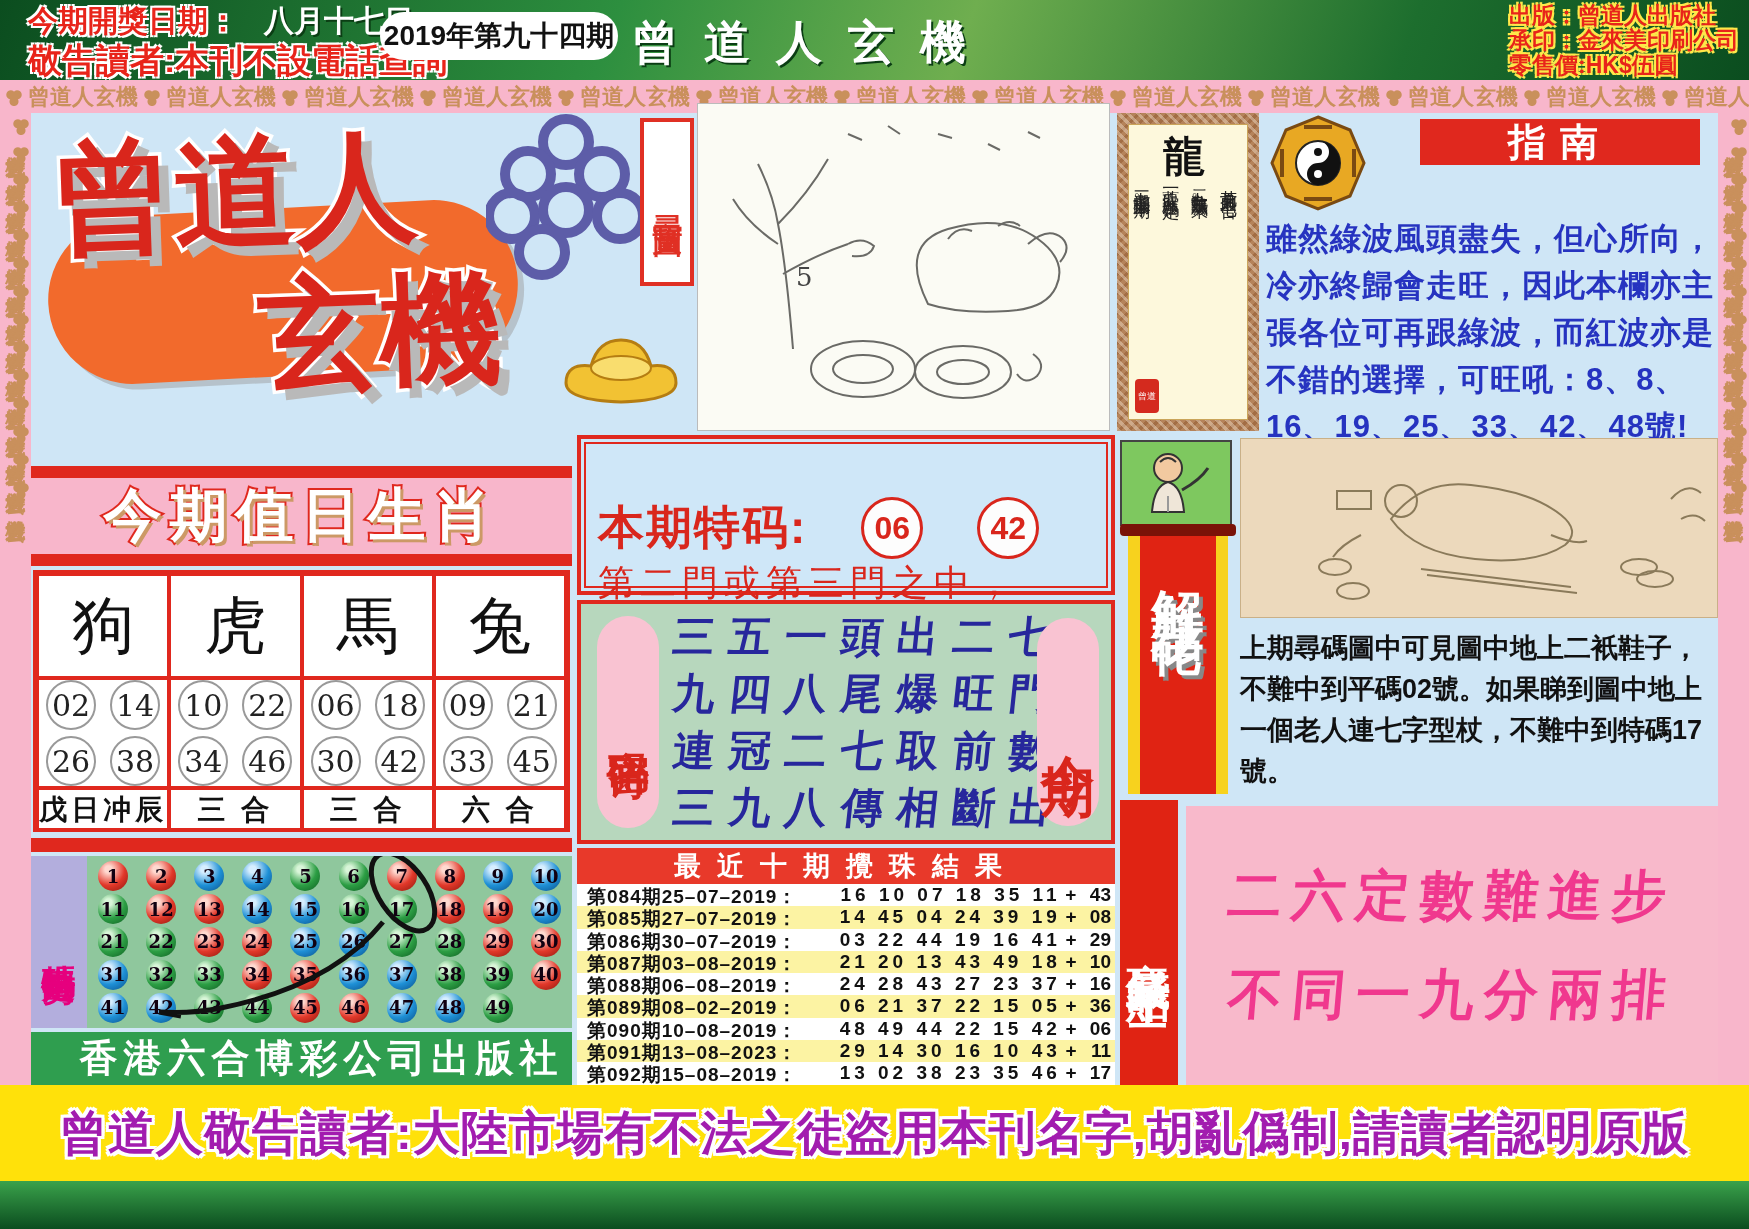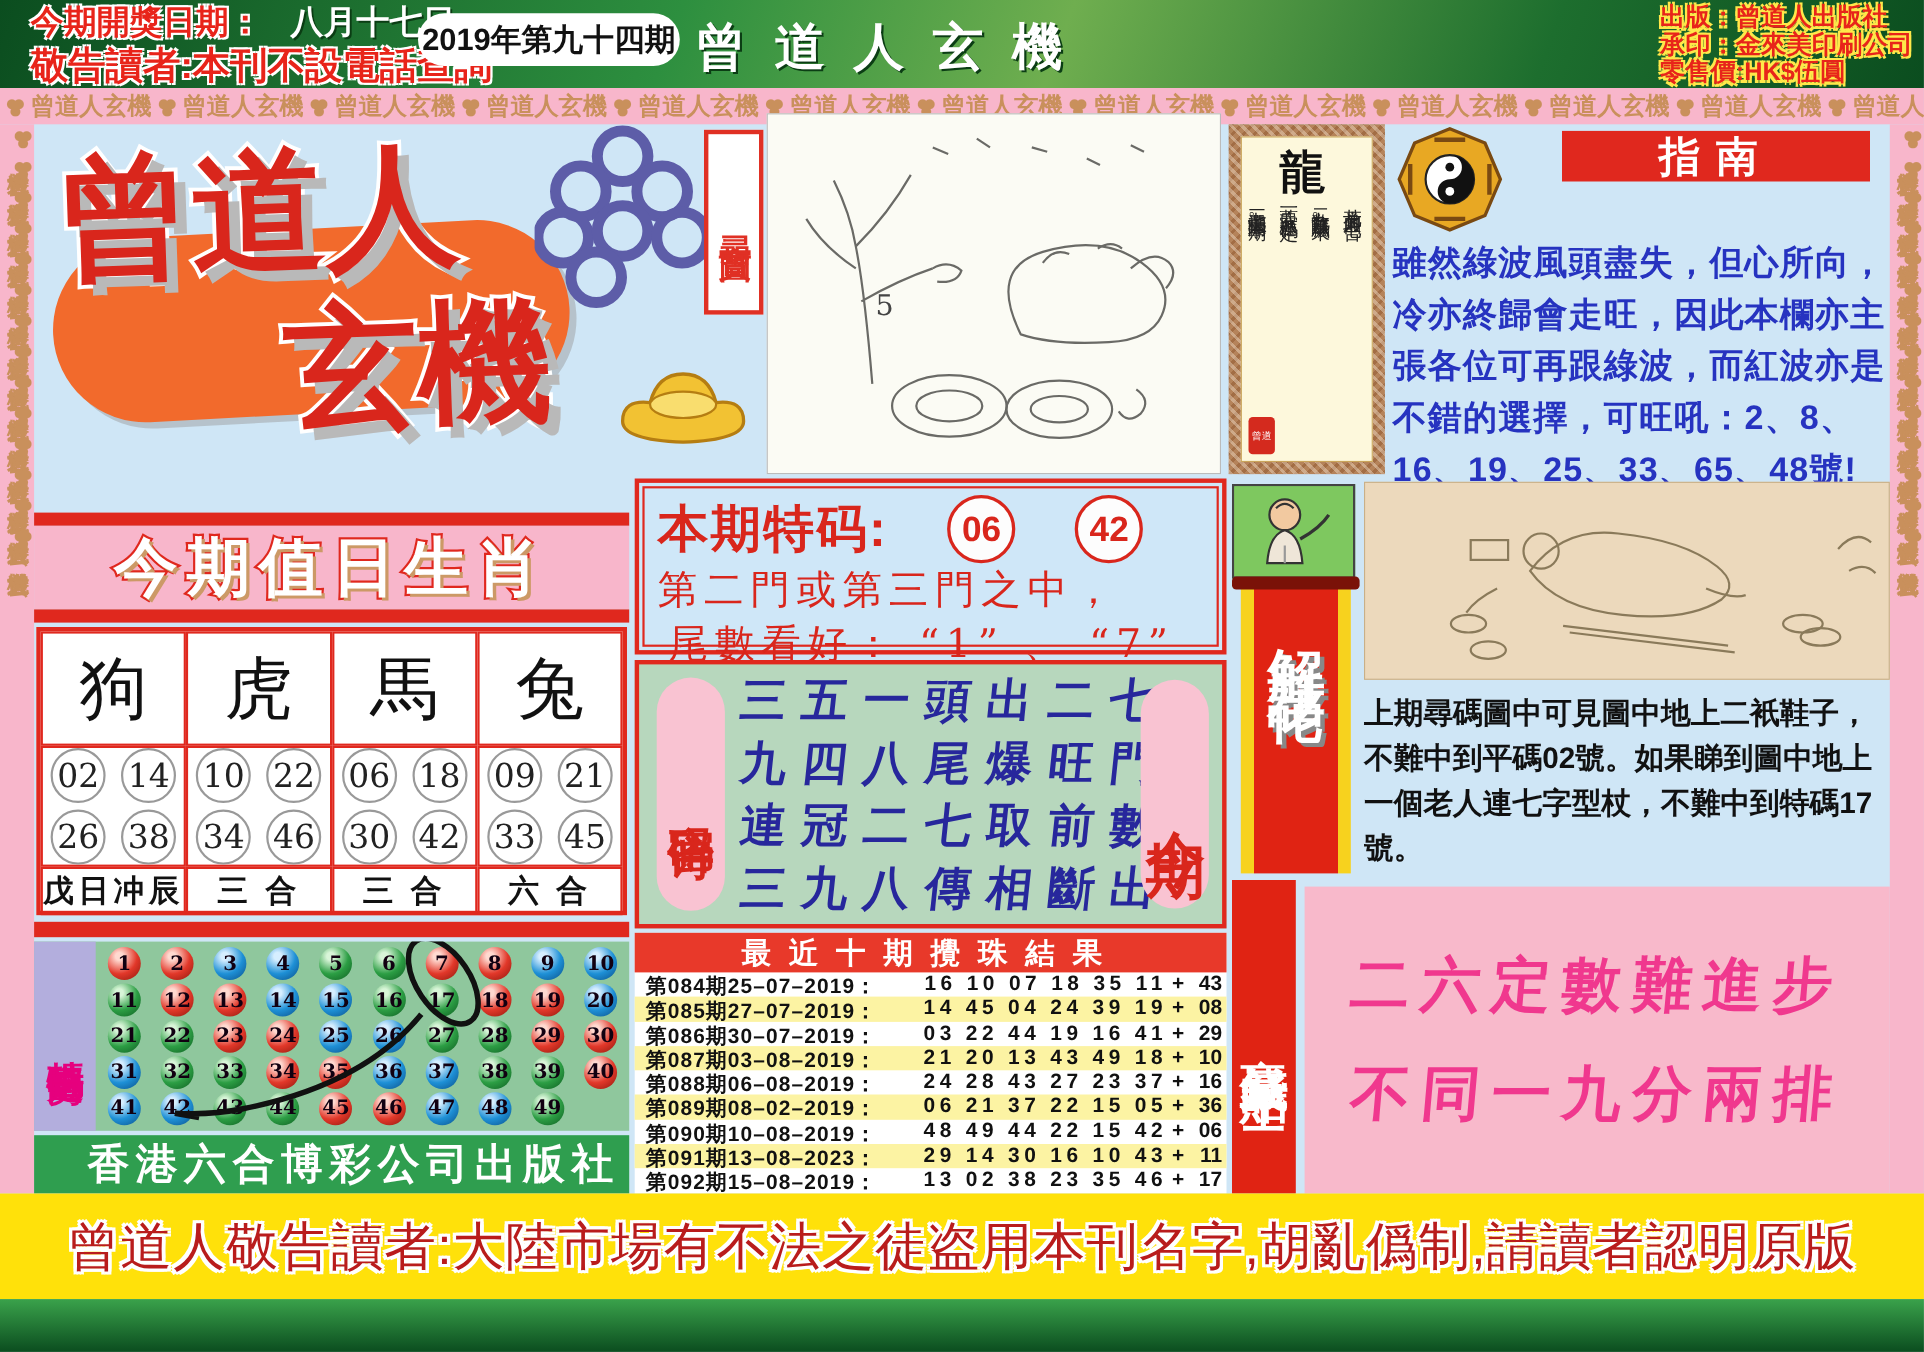--- a/index.html
+++ b/index.html
@@ -88,21 +88,21 @@
   .ball.green { background:radial-gradient(circle at 35% 28%, #d8f5d8 0 12%, #2c9e44 55%, #0d5b20 100%); }
   .trend-svg { left:31px; top:856px; width:541px; height:172px; pointer-events:none; }
 
   .pub-band { left:31px; top:1032px; width:541px; height:53px; background:#2f9e4f;
     display:flex; align-items:center; justify-content:center;
     color:#fff; font-size:38px; font-weight:bold; letter-spacing:6px;padding-left:40px; }
 
   
   .special-box { left:577px; top:435px; width:538px; height:160px; background:#cfe7f8; border:4px solid #e0281e; }
   .special-inner { position:absolute; inset:3px; border:2px solid #e0281e; padding:6px 12px; }
-  .special-row1 { display:flex; align-items:flex-start; }
+  .special-row1 { display:flex; align-items:flex-start;margin-top:47px; }
   .special-label { color:#d9261c; font-size:46px; font-weight:900; letter-spacing:2px; }
   .special-circ { width:62px; height:62px; border:3px solid #d9261c; border-radius:50%; background:#fdfdfd;
     display:flex; align-items:center; justify-content:center; color:#d9261c; font-size:32px; font-weight:bold;
     margin-left:54px; }
   .special-line { color:#d9261c; font-size:36px; font-family:"DejaVu Serif", serif; letter-spacing:6px; }
   .special-line2 { } .special-line3 { margin-left:10px; }
 
   
   .poem-box { left:577px; top:600px; width:538px; height:244px; background:#b7d7bd; border:4px solid #e0281e; }
   .poem-pill { position:absolute; width:62px; background:#f9c3d2; border-radius:32px;
@@ -168,21 +168,21 @@
     display:flex; align-items:center; justify-content:center; writing-mode:vertical-rl;
     color:#fff; font-size:44px; font-weight:bold; letter-spacing:8px; }
   .tips-box { left:1186px; top:806px; width:532px; height:279px; background:#f8b9cb;
     display:flex; flex-direction:column; align-items:center; justify-content:center; gap:26px; }
   .tips-line { color:#f0388e; font-size:54px; font-weight:bold; letter-spacing:10px;
     font-family:"DejaVu Serif", serif; transform:skewX(-5deg); white-space:nowrap; }
 
   
   .bottom-banner { left:0; top:1085px; width:1749px; height:96px; background:#ffe10a;
     display:flex; align-items:center; justify-content:center; }
-  .bottom-banner-text { color:#b91c1c; font-size:47px; font-weight:400; white-space:nowrap; letter-spacing:1px;
+  .bottom-banner-text { color:#a21caf; font-size:47px; font-weight:700; white-space:nowrap; letter-spacing:1px;
     text-shadow:-3px -3px 0 #fff,3px -3px 0 #fff,-3px 3px 0 #fff,3px 3px 0 #fff,0 3px 0 #fff,0 -3px 0 #fff,3px 0 0 #fff,-3px 0 0 #fff; }
   .bottom-green { left:0; top:1181px; width:1749px; height:48px;
     background:linear-gradient(180deg,#3aa24b,#0b4d1f); }
 </style>
 </head>
 <body>
 
 <div id="canvas">
 
   <div class="abs header">
@@ -470,21 +470,21 @@
           <line x1="84" y1="34" x2="84" y2="62"></line>
       </g>
       <circle cx="48" cy="48" r="22" fill="#fff" stroke="#222" stroke-width="2"></circle>
       <path d="M48 26 a22 22 0 0 1 0 44 a11 11 0 0 1 0 -22 a11 11 0 0 0 0 -22 z" fill="#111"></path>
       <circle cx="48" cy="37" r="4" fill="#111"></circle>
         <circle cx="48" cy="59" r="4" fill="#fff"></circle>
     </svg>
     <div class="bolu-title">
       <div class="bolu-t2">指南</div>
     </div>
-    <div class="bolu-body">雖然綠波風頭盡失，但心所向，冷亦終歸會走旺，因此本欄亦主張各位可再跟綠波，而紅波亦是不錯的選擇，可旺吼：2、8、16、19、25、33、65、48號!</div>
+    <div class="bolu-body">雖然綠波風頭盡失，但心所向，冷亦終歸會走旺，因此本欄亦主張各位可再跟綠波，而紅波亦是不錯的選擇，可旺吼：8、8、16、19、25、33、42、48號!</div>
   </div>
 
   <div class="abs oldman-box">
     <svg width="108" height="82" viewBox="0 0 108 82">
       <rect x="0" y="0" width="108" height="82" fill="#7ec85f"></rect>
       <circle cx="46" cy="26" r="14" fill="#f2c9a0" stroke="#333" stroke-width="2"></circle>
       <path d="M38 20 q8 -8 16 0" stroke="#333" fill="none" stroke-width="2"></path>
       <path d="M46 40 q-14 4 -16 30 l32 0 q-2 -26 -16 -30 z" fill="#efe6d8" stroke="#333" stroke-width="2"></path>
       <path d="M60 48 q18 -10 26 -22" stroke="#333" fill="none" stroke-width="3"></path>
       <path d="M46 54 q0 10 0 16" stroke="#999" fill="none" stroke-width="2"></path>

